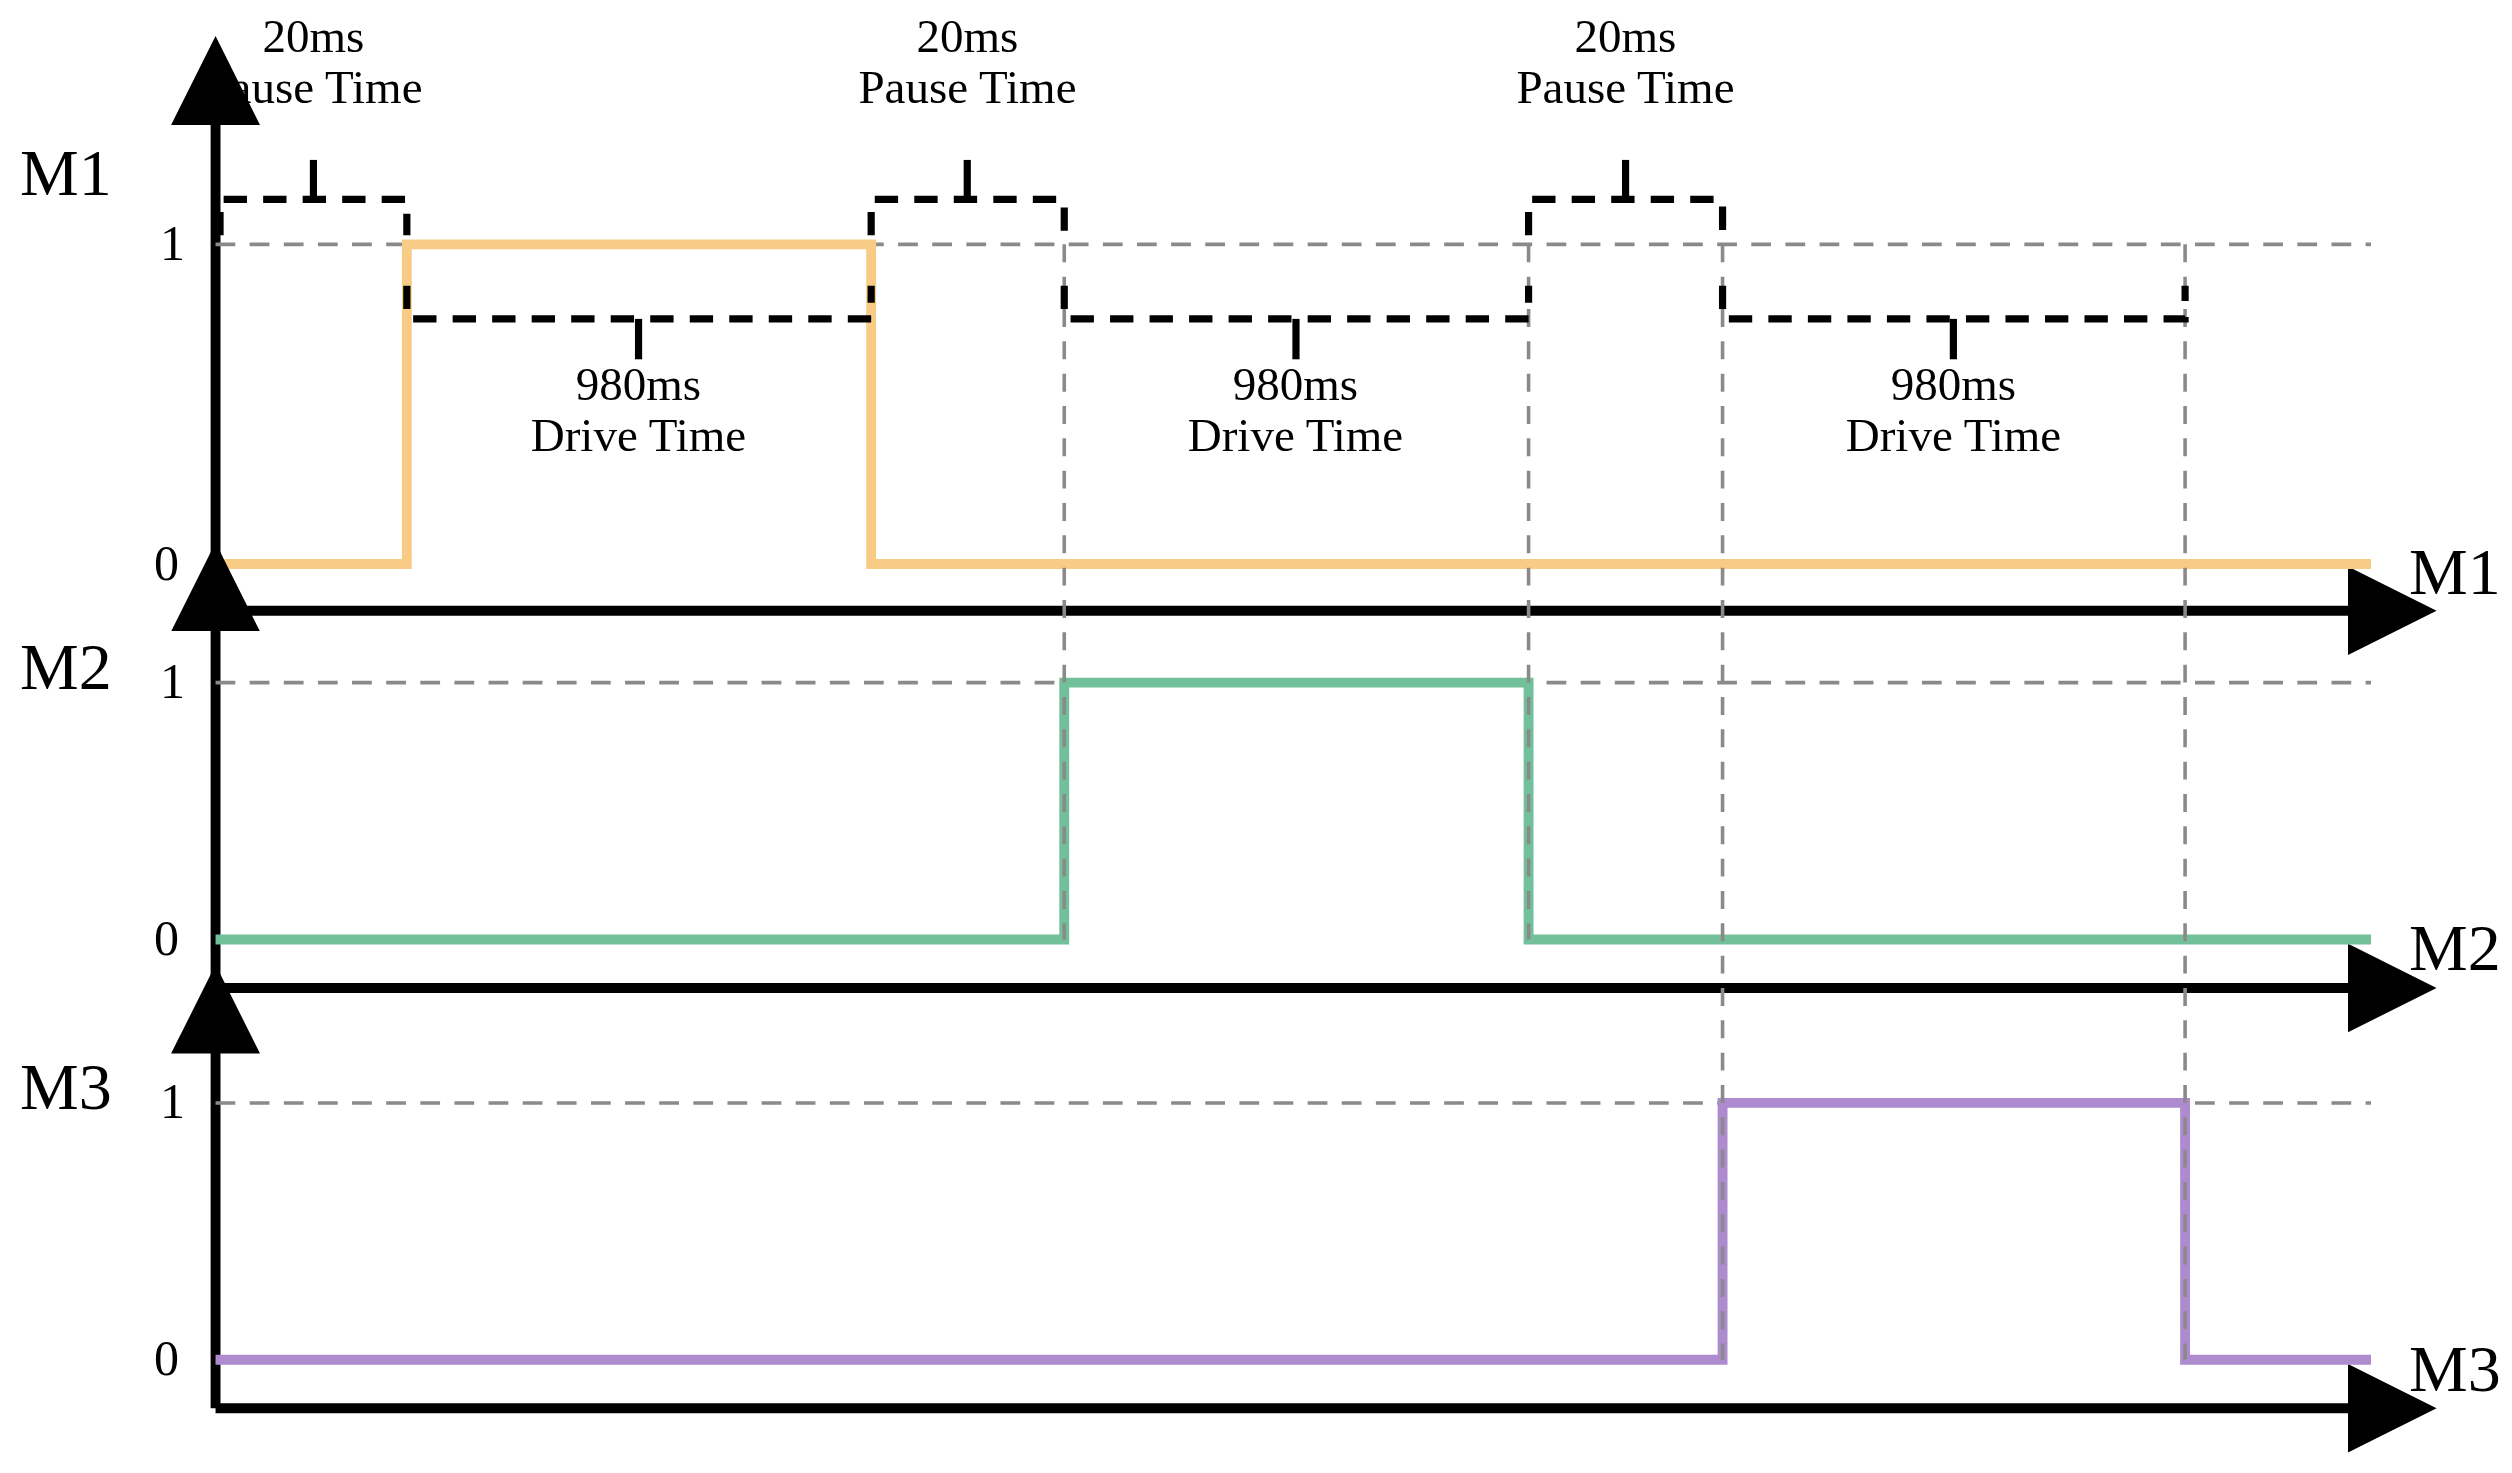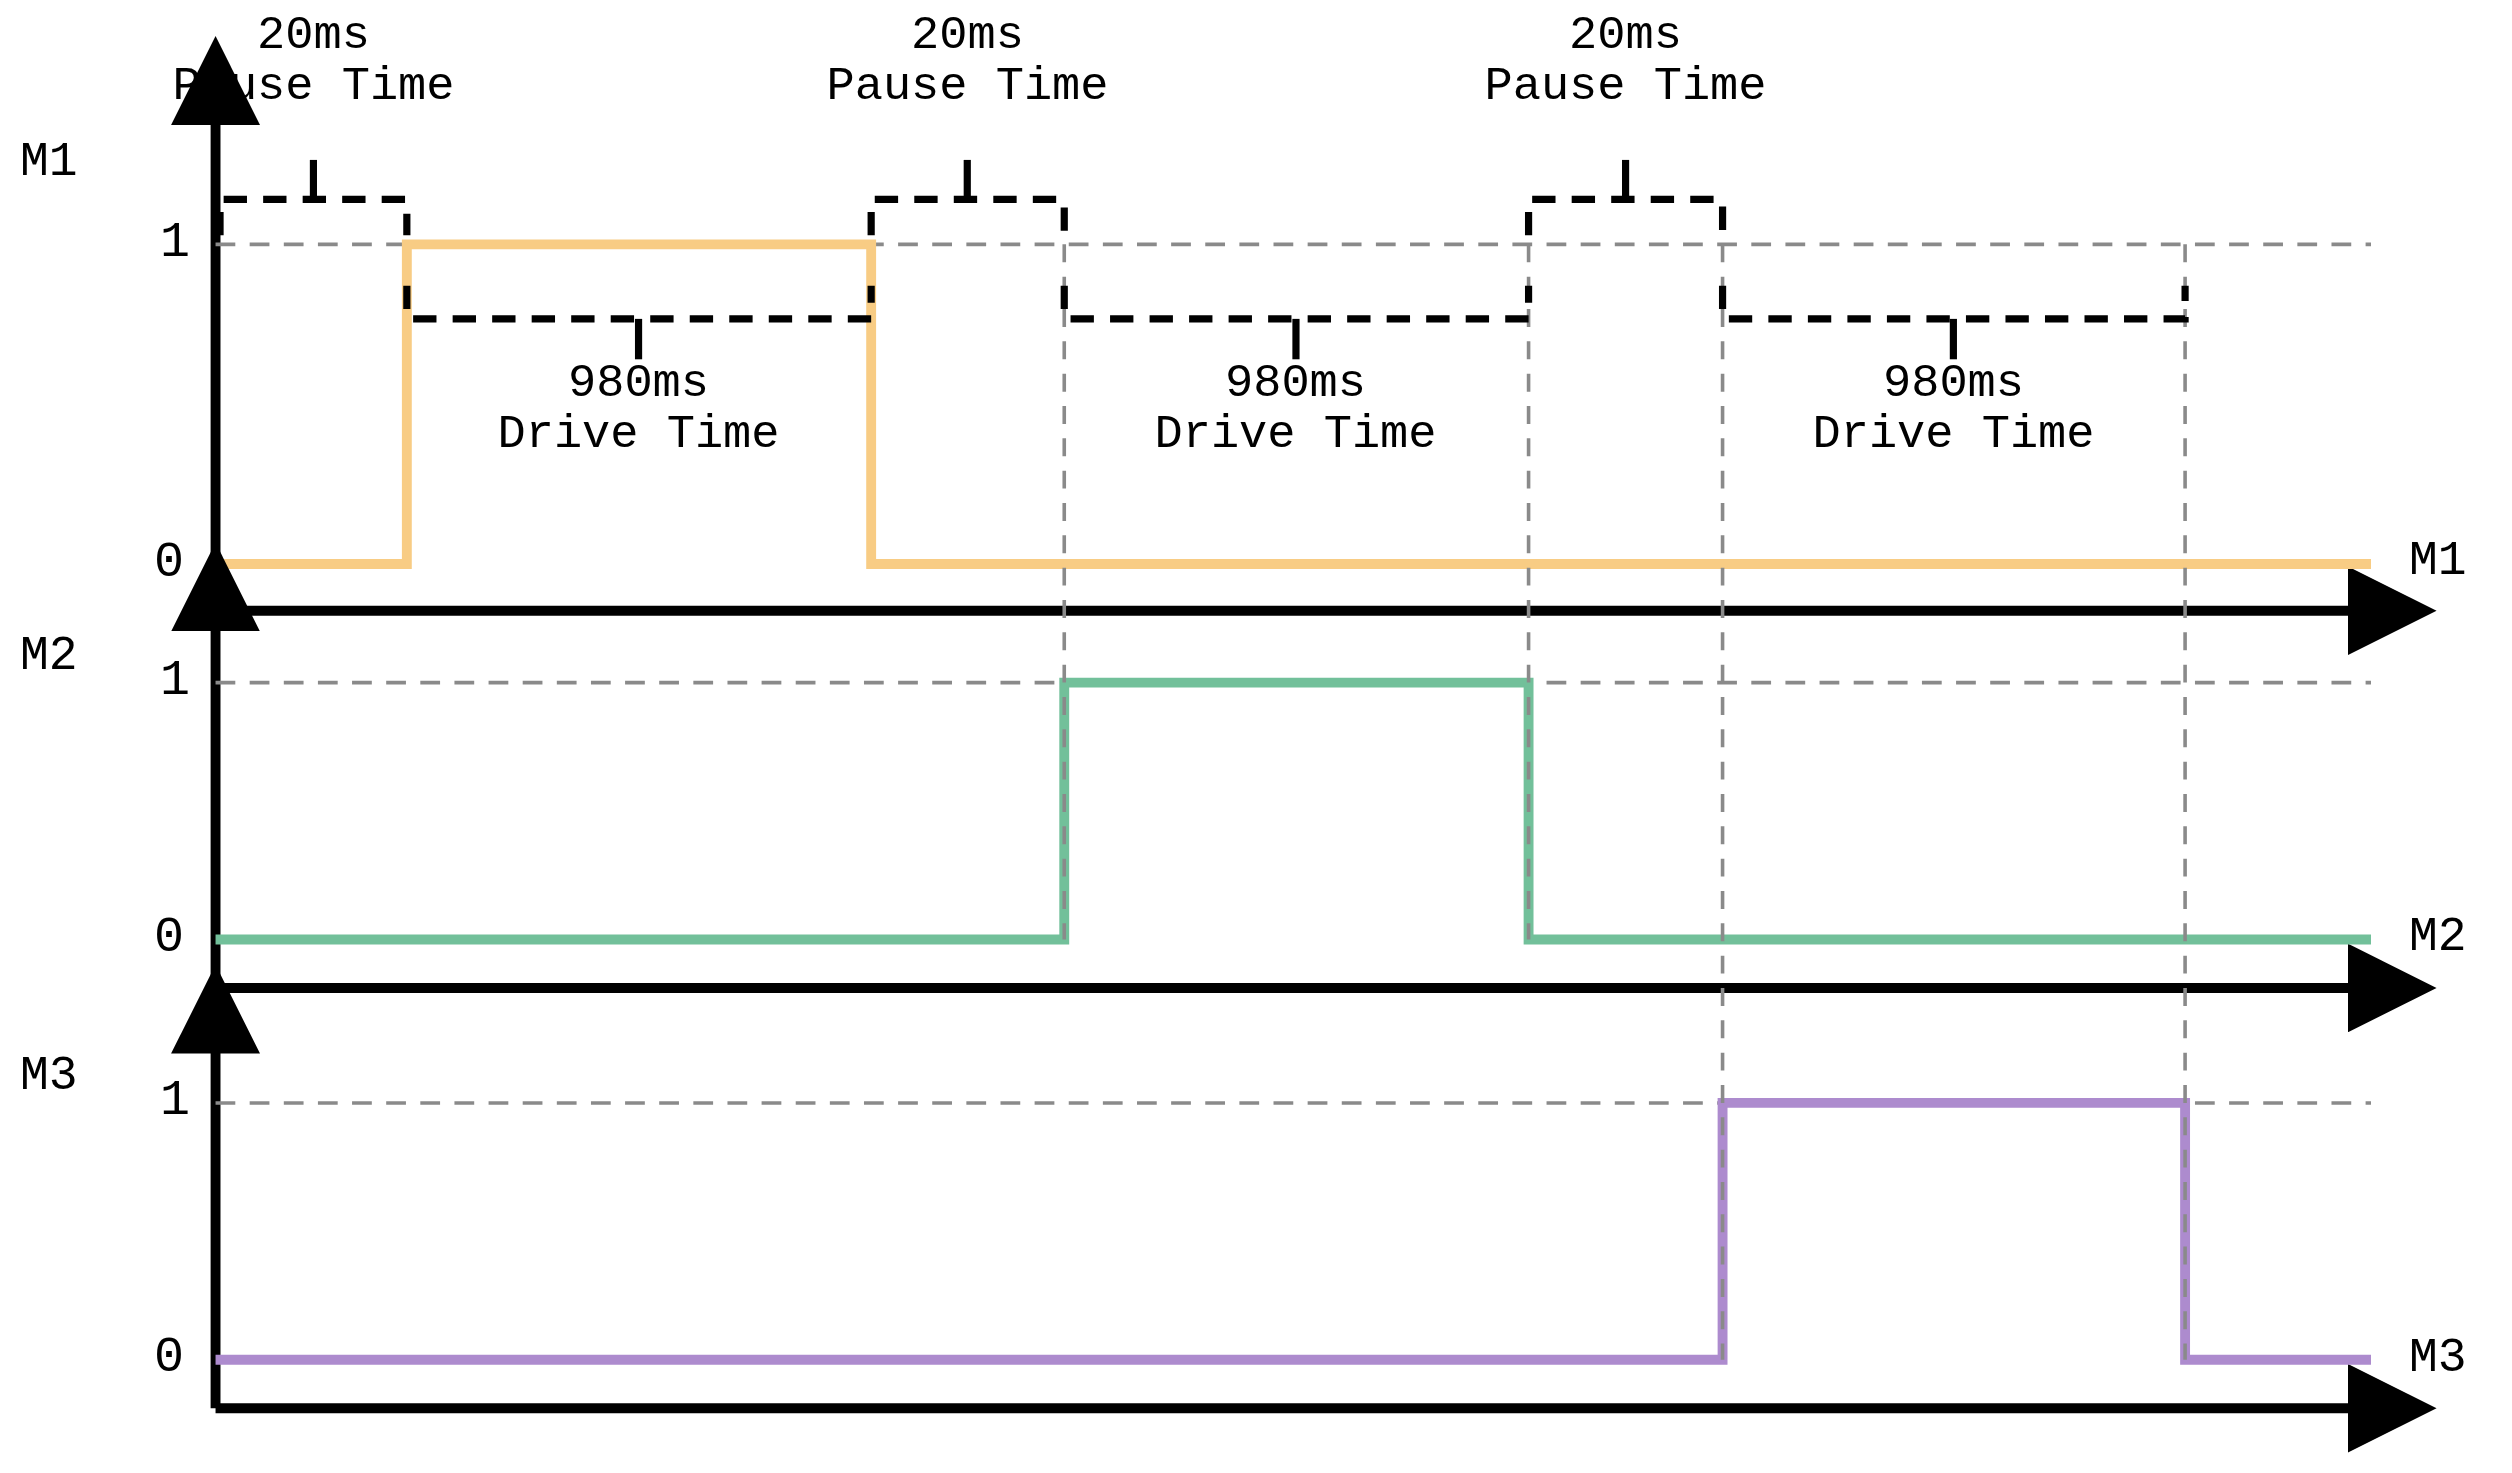--- a/index.html
+++ b/index.html
@@ -1,20 +1,20 @@
 <!DOCTYPE html>
 <html style="font-size:14.4px"><head>
 <meta charset="utf-8">
 <style>
   html,body{margin:0;padding:0;background:#fff;}
   body{width:2512px;height:1473px;font-family:"Liberation Serif",serif;overflow:hidden;}
   #stage{position:relative;width:2512px;height:1473px;background:#fff;}
   svg#diagram{position:absolute;left:0;top:0;width:2512px;height:1473px;}
-  .txt{position:absolute;font-family:Liberation Mono, monospace;color:#000;white-space:nowrap;}
-  .sig-name{font-size:48px;}
+  .txt{position:absolute;font-family:Liberation Serif, serif;color:#000;white-space:nowrap;}
+  .sig-name{font-size:66px;}
   .tick{font-size:50px;}
   .ann{font-size:47px;text-align:center;line-height:1.08;}
 </style>
 </head>
 <body>
 
 <div id="stage">
 
   <svg id="diagram" viewBox="0 0 2797 1640">
     <defs>

